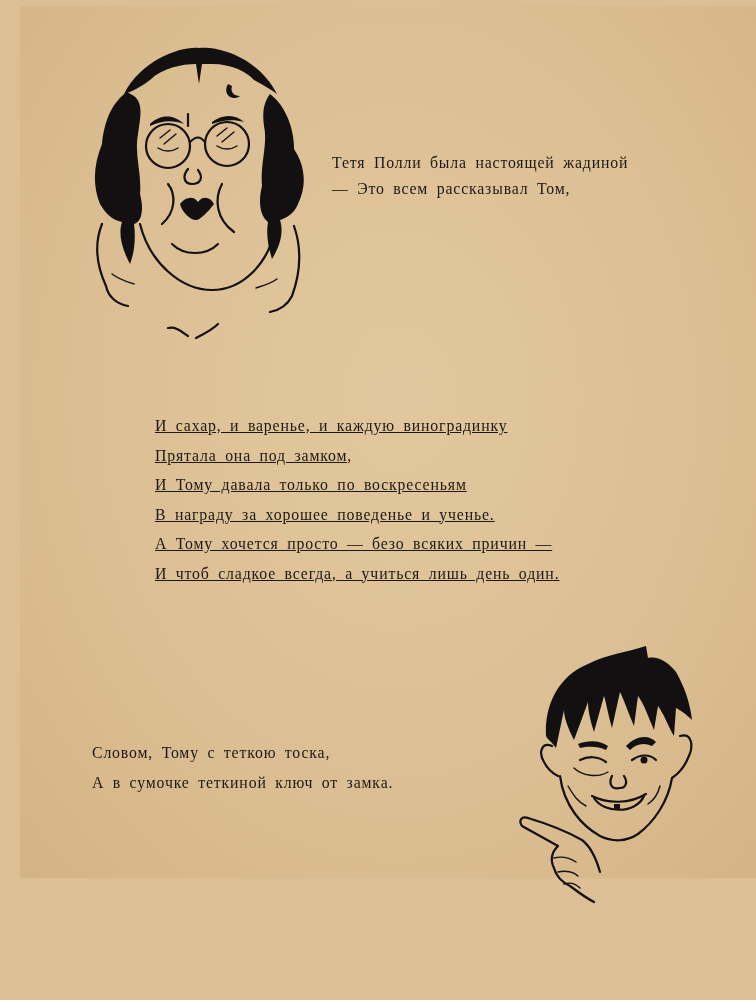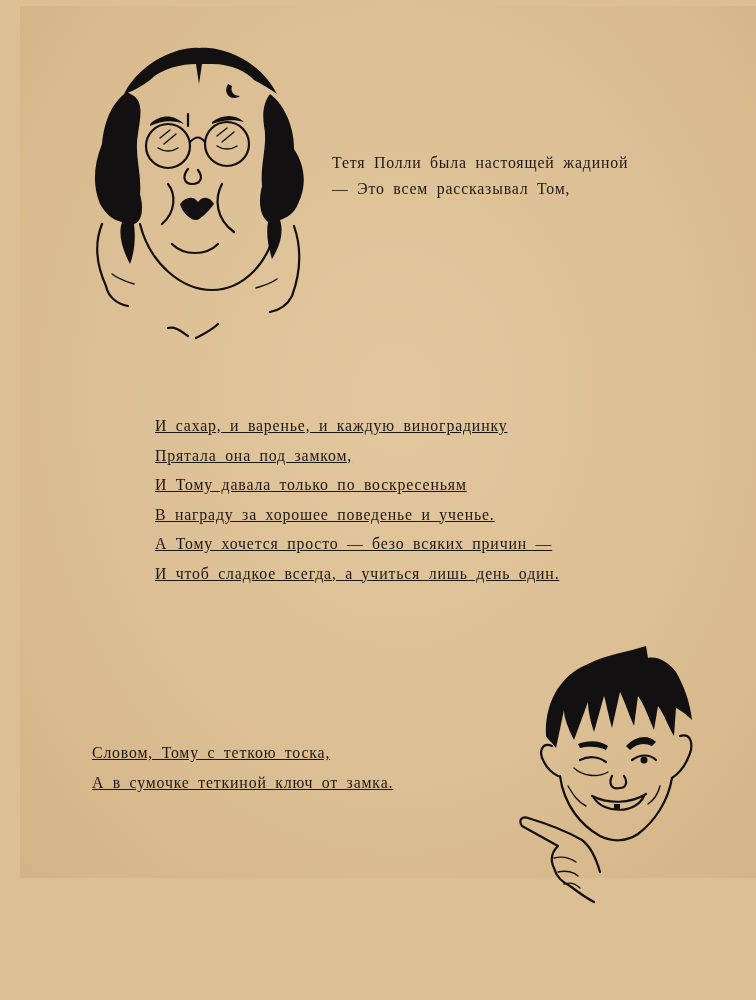--- a/index.html
+++ b/index.html
@@ -27,21 +27,21 @@
     line-height: 26px;
     letter-spacing: 0.9px;
     word-spacing: 4px;
     white-space: nowrap;
     transform: scaleX(0.93);
     transform-origin: left center;
   }
   #block-intro { left: 312px; top: 144px; }
   #block-main { left: 135px; top: 405px; text-decoration: underline; }
   #block-main .line { line-height: 29.5px; }
-  #block-outro { left: 72px; top: 732px; text-decoration: underline; }
+  #block-outro { left: 72px; top: 732px; }
   #block-outro .line { line-height: 30px; }
   .illustration { position: absolute; }
   #aunt { left: 52px; top: 28px; width: 250px; height: 310px; }
   #tom { left: 488px; top: 630px; width: 200px; height: 270px; }
   svg .ink { fill: #121010; }
   svg .stroke { fill: none; stroke: #121010; stroke-width: 2.2; stroke-linecap: round; stroke-linejoin: round; }
   svg .thin { fill: none; stroke: #121010; stroke-width: 1.4; stroke-linecap: round; }
 </style>
 </head>
 <body>

